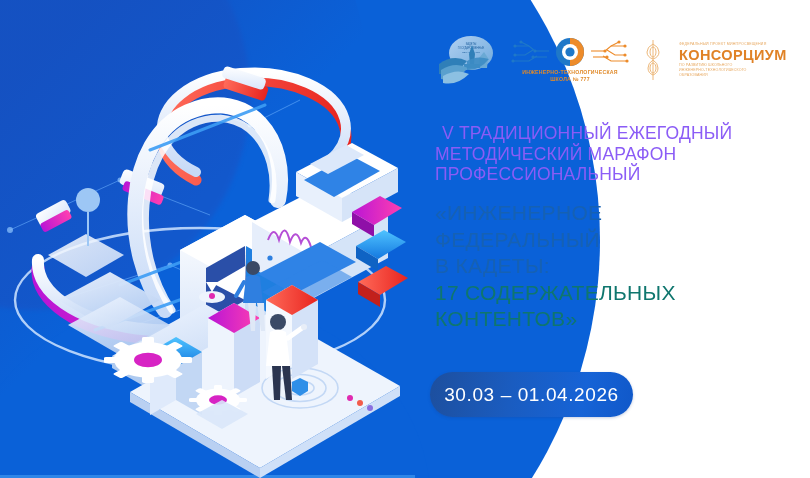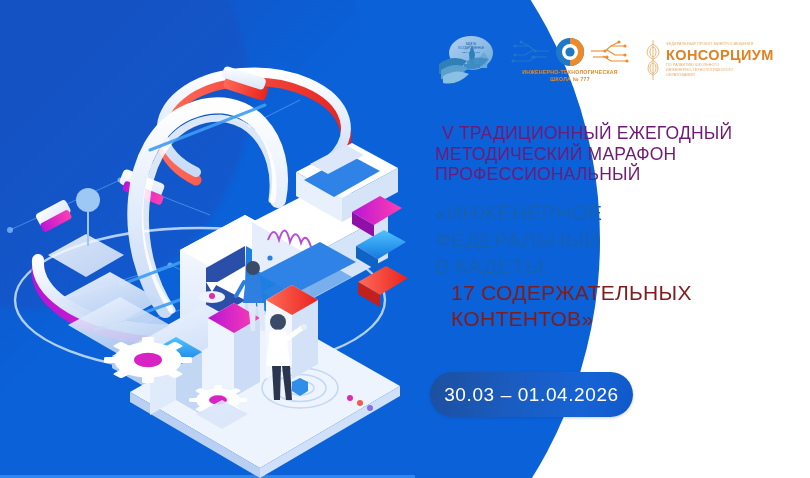--- a/index.html
+++ b/index.html
@@ -73,44 +73,44 @@
   }
   .logo{display:flex;align-items:center;}
 
   .logo1{width:62px;height:52px;position:relative;}
   .logo2{width:118px;height:52px;position:relative;display:flex;flex-direction:column;align-items:center;justify-content:center;}
   .logo2-art{width:118px;height:32px;}
   .logo2-txt{
     font-size:5.2px;font-weight:bold;color:#e08a2a;
     letter-spacing:.25px;line-height:7px;text-align:center;white-space:nowrap;
   }
-  .logo3{width:128px;height:52px;position:relative;display:flex;align-items:center;gap:3px;}
+  .logo3{width:128px;height:52px;position:relative;display:flex;align-items:center;gap:16px;}
   .logo3-art{width:20px;height:44px;flex:0 0 20px;}
   .logo3-txtblock{display:flex;flex-direction:column;justify-content:center;}
   .logo3-top{font-size:3.6px;color:#e7a860;letter-spacing:.2px;line-height:5px;white-space:nowrap;}
   .logo3-main{font-size:14.5px;font-weight:bold;color:#e08226;letter-spacing:.4px;line-height:16px;}
   .logo3-bot{font-size:3.6px;color:#e7a860;letter-spacing:.15px;line-height:5px;}
 
   .headline{
     position:absolute;left:30px;top:123px;width:372px;
     font-size:17.5px;line-height:20.5px;
-    font-weight:normal;color:#701a75;
+    font-weight:normal;color:#8b5cf6;
     letter-spacing:.2px;
   }
   .headline .ln{display:block;white-space:nowrap;}
   .headline .ln1{padding-left:7px;}
 
   .title{
     position:absolute;left:30px;top:200px;width:375px;
     font-size:21px;line-height:26.5px;
     font-weight:normal;color:#1661b3;
     letter-spacing:.3px;
   }
   .title .tl{display:block;white-space:nowrap;}
-  .title .tl4,.title .tl5{color:#7f1d1d;margin-left:16px;}
+  .title .tl4,.title .tl5{color:#0f766e;}
 
   .date-badge{
     position:absolute;left:25px;top:372px;
     width:203px;height:45px;
     border-radius:23px;
     background:linear-gradient(100deg,#1d4f9e 0%,#1a5cc0 40%,#1663d6 75%,#1058c9 100%);
     display:flex;align-items:center;justify-content:center;
     color:#ffffff;font-size:19px;font-weight:normal;letter-spacing:.6px;
     box-shadow:0 1px 3px rgba(20,60,140,.25);
   }

